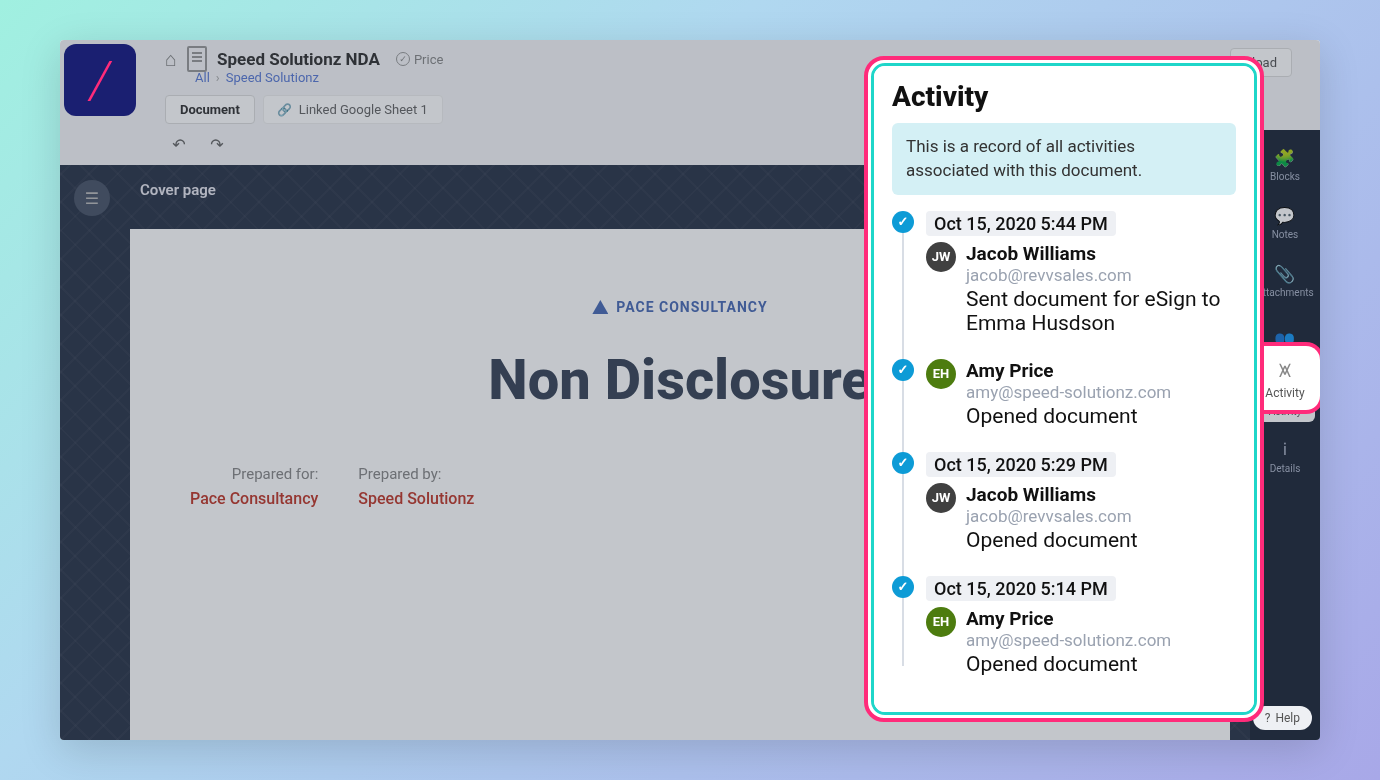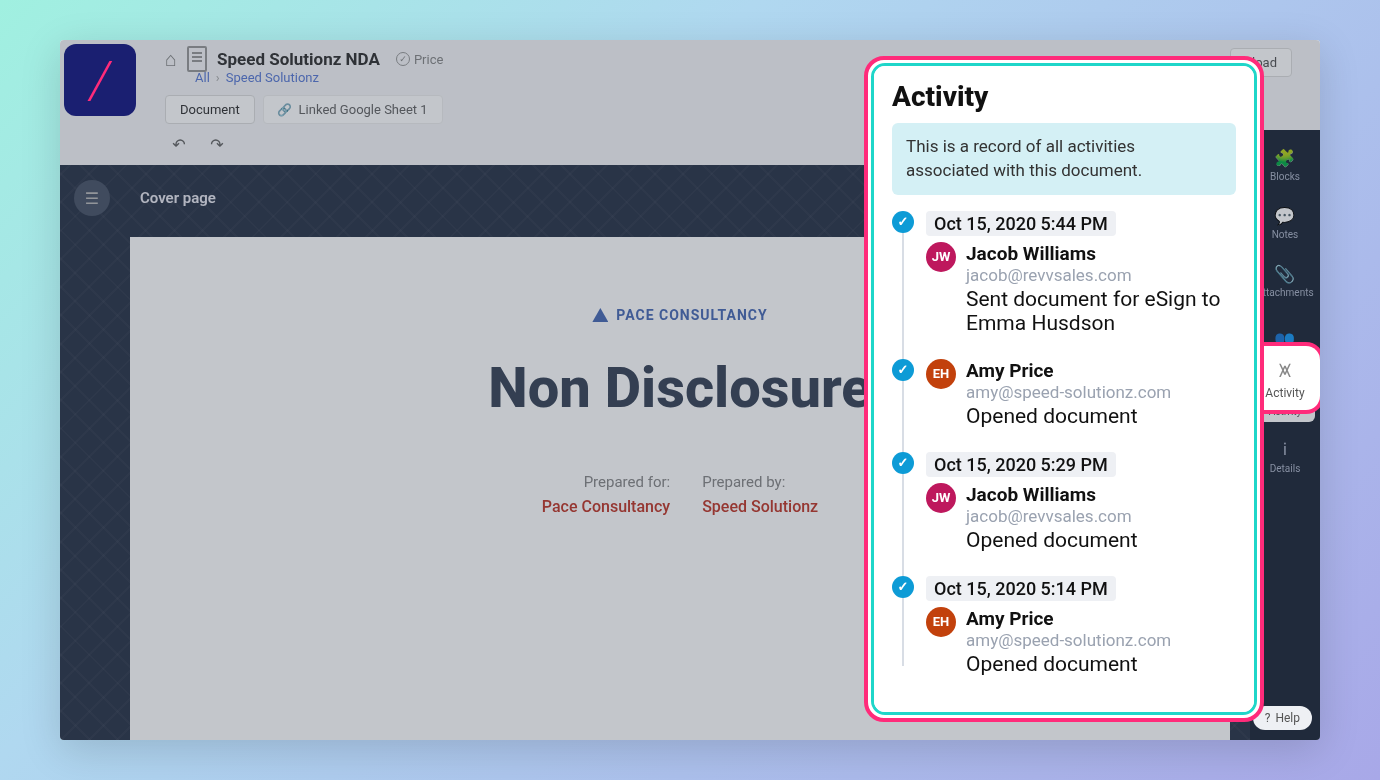--- a/index.html
+++ b/index.html
@@ -14,58 +14,58 @@
 .doc-icon::before { content:""; position:absolute; top:4px; left:3px; right:3px; height:2px; background:#999; box-shadow: 0 4px 0 #999, 0 8px 0 #999; }
 .title { font-size: 17px; font-weight: 700; color: #333; }
 .saved { display: flex; align-items: center; gap: 4px; color: #888; font-size: 13px; margin-left: 6px; }
 .saved-icon { width: 14px; height: 14px; border: 1.5px solid #999; border-radius: 50%; display:flex; align-items:center; justify-content:center; font-size:9px; }
 .breadcrumb { display: flex; align-items: center; gap: 6px; font-size: 13px; color: #5b7bd5; margin-left: 30px; margin-top: -2px; }
 .breadcrumb .sep { color: #aaa; }
 .header-right { position:absolute; top:8px; right:28px; display:flex; gap:8px; }
 .btn { background:#fff; border:1px solid #ddd; border-radius:4px; padding:6px 14px; font-size:13px; color:#555; cursor:pointer; }
 .tabs { display:flex; gap:8px; margin-top:10px; margin-left:0; }
 .tab { padding:6px 14px; font-size:13px; border-radius:4px; cursor:pointer; color:#666; }
-.tab.active { background:#fff; border:1px solid #ddd; font-weight:400; color:#333; }
+.tab.active { background:#fff; border:1px solid #ddd; font-weight:700; color:#333; }
 .tab.linked { background:#fff; border:1px solid #eee; display:flex; align-items:center; gap:6px; }
 .link-icon { color:#e74c3c; font-size:12px; }
 .toolbar { position:absolute; top:90px; left:105px; display:flex; gap:10px; }
 .tool-btn { width:28px; height:28px; display:flex; align-items:center; justify-content:center; color:#666; cursor:pointer; font-size:16px; }
-.canvas { position:absolute; top:125px; left:0; right:70px; bottom:0; background: #2a3548; background-image: repeating-linear-gradient(45deg, rgba(255,255,255,0.03) 0 2px, transparent 2px 20px), repeating-linear-gradient(-45deg, rgba(255,255,255,0.03) 0 2px, transparent 2px 20px); padding: 24px 60px; }
+.canvas { position:absolute; top:125px; left:0; right:70px; bottom:0; background: #2a3548; background-image: repeating-linear-gradient(45deg, rgba(255,255,255,0.03) 0 2px, transparent 2px 20px), repeating-linear-gradient(-45deg, rgba(255,255,255,0.03) 0 2px, transparent 2px 20px); padding: 16px 60px; }
 .outline-btn { position:absolute; top:140px; left:14px; width:36px; height:36px; background:#4a5568; border-radius:50%; display:flex; align-items:center; justify-content:center; color:#bbb; z-index:2; }
 .cover-label { color:#e8e8f0; font-size:15px; font-weight:600; margin-bottom:12px; margin-left:20px; }
 .cover-actions { position:absolute; top:18px; right:24px; display:flex; gap:8px; align-items:center; }
 .cover-btn { background:#e8ecf2; border:none; border-radius:4px; padding:7px 14px; font-size:13px; color:#4a5b8a; font-weight:600; cursor:pointer; }
 .trash-icon { color:#888; font-size:16px; }
 .page { background:#fff; margin-top:30px; margin-left:10px; margin-right:-40px; height:520px; padding:50px 60px; }
 .page-brand { text-align:center; color:#4a6bb5; font-size:14px; font-weight:700; letter-spacing:1px; display:flex; align-items:center; justify-content:center; gap:8px; margin-top:20px; }
 .brand-tri { width:16px; height:14px; background:#4a6bb5; clip-path: polygon(50% 0, 100% 100%, 0 100%); }
 .page-title { text-align:center; font-size:56px; font-weight:800; color:#3a4558; line-height:1.25; margin-top:30px; }
-.page-meta { display:flex; justify-content:center; gap:32px; margin-top:50px; }
+.page-meta { display:flex; justify-content:flex-start; gap:40px; margin-top:50px; }
 .meta-col { text-align:left; }
 .meta-label { color:#888; font-size:15px; margin-bottom:6px; }
 .meta-val { color:#c0392b; font-size:16px; font-weight:500; }
 .right-rail { position:absolute; top:90px; right:0; bottom:0; width:70px; background:#1e2838; display:flex; flex-direction:column; align-items:center; padding-top:10px; gap:8px; z-index:3; }
 .rail-item { width:60px; height:50px; display:flex; flex-direction:column; align-items:center; justify-content:center; gap:3px; color:#aab2c5; font-size:10px; cursor:pointer; border-radius:6px; }
 .rail-item.active { background:#fff; color:#555; }
 .rail-icon { font-size:17px; }
 .help-pill { position:absolute; bottom:10px; right:8px; background:#eef0f4; border-radius:14px; padding:5px 12px; font-size:12px; color:#555; display:flex; align-items:center; gap:5px; z-index:6; }
 
 .activity-panel { position:absolute; top:16px; right:56px; width:400px; bottom:18px; background:#fff; border:4px solid #ff2b7a; border-radius:20px; z-index:20; overflow:hidden; }
 .activity-inner { position:absolute; inset:3px; border:3px solid #1fd6c9; border-radius:14px; background:#fff; padding:14px 18px; overflow:auto; }
 .activity-title { font-size:28px; font-weight:800; color:#111; margin-bottom:10px; }
 .activity-desc { background:#d4f0f5; color:#333; padding:12px 14px; border-radius:6px; font-size:17px; line-height:1.4; margin-bottom:16px; }
 .activity-list { position:relative; padding-left:34px; }
 .activity-line { position:absolute; left:10px; top:12px; bottom:10px; width:2px; background:#d8dde5; }
 .activity-item { position:relative; margin-bottom:24px; }
 .check-badge { position:absolute; left:-34px; top:0; width:22px; height:22px; background:#0d9bd6; border-radius:50%; display:flex; align-items:center; justify-content:center; color:#fff; font-size:13px; font-weight:bold; }
 .act-date { display:inline-block; background:#eef0f4; padding:2px 8px; border-radius:4px; font-size:18px; font-weight:500; color:#111; margin-bottom:4px; }
 .act-row { display:flex; align-items:flex-start; gap:10px; margin-top:2px; }
 .avatar { width:30px; height:30px; border-radius:50%; display:flex; align-items:center; justify-content:center; color:#fff; font-size:13px; font-weight:700; flex-shrink:0; }
-.av-jw { background:#be185d; }
-.av-eh { background:#c2410c; }
+.av-jw { background:#404040; }
+.av-eh { background:#4d7c0f; }
 .act-body { flex:1; }
 .act-name { font-size:19px; font-weight:700; color:#111; }
 .act-email { font-size:17px; color:#9aa2b0; }
 .act-action { font-size:21px; color:#111; margin-top:2px; }
 .activity-tab-highlight { position:absolute; top:302px; right:-4px; width:74px; height:72px; border:4px solid #ff2b7a; border-left:none; border-radius:0 18px 18px 0; background:#fff; z-index:19; display:flex; flex-direction:column; align-items:center; justify-content:center; gap:4px; }
 .activity-tab-highlight .pulse { font-size:22px; color:#888; }
 .activity-tab-highlight .lbl { font-size:12px; color:#555; }
 </style>
 </head>
 <body>

